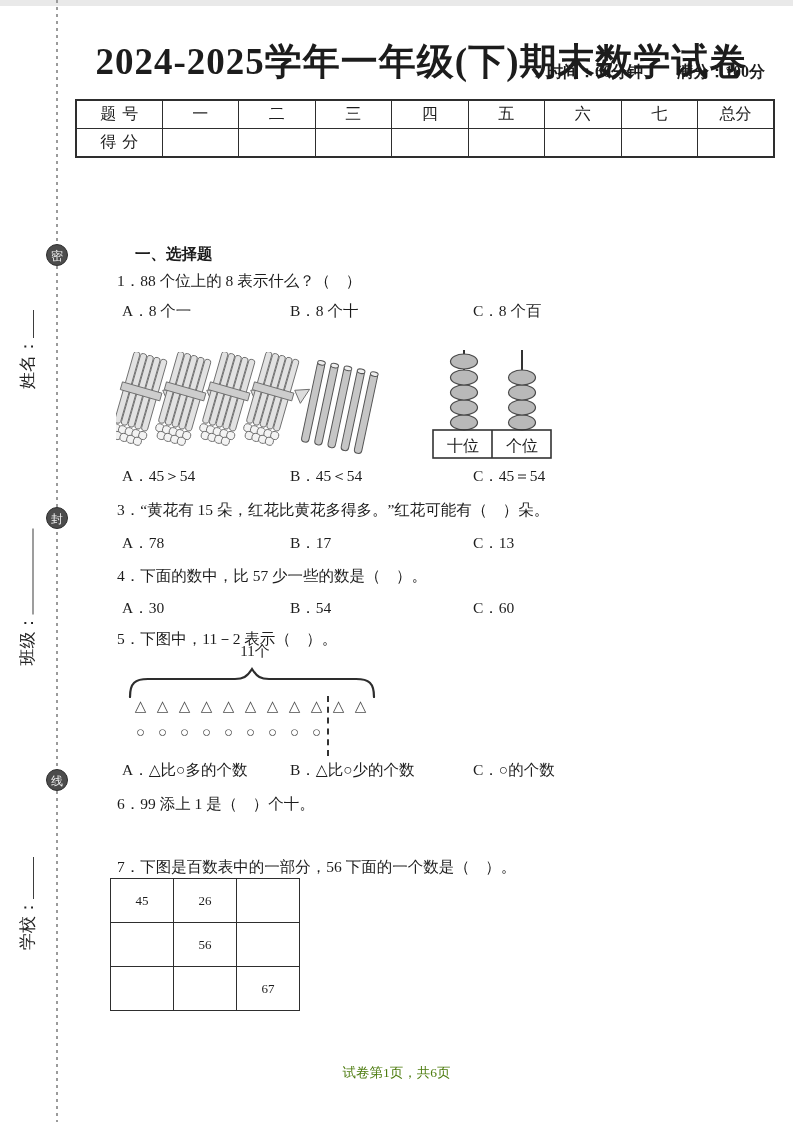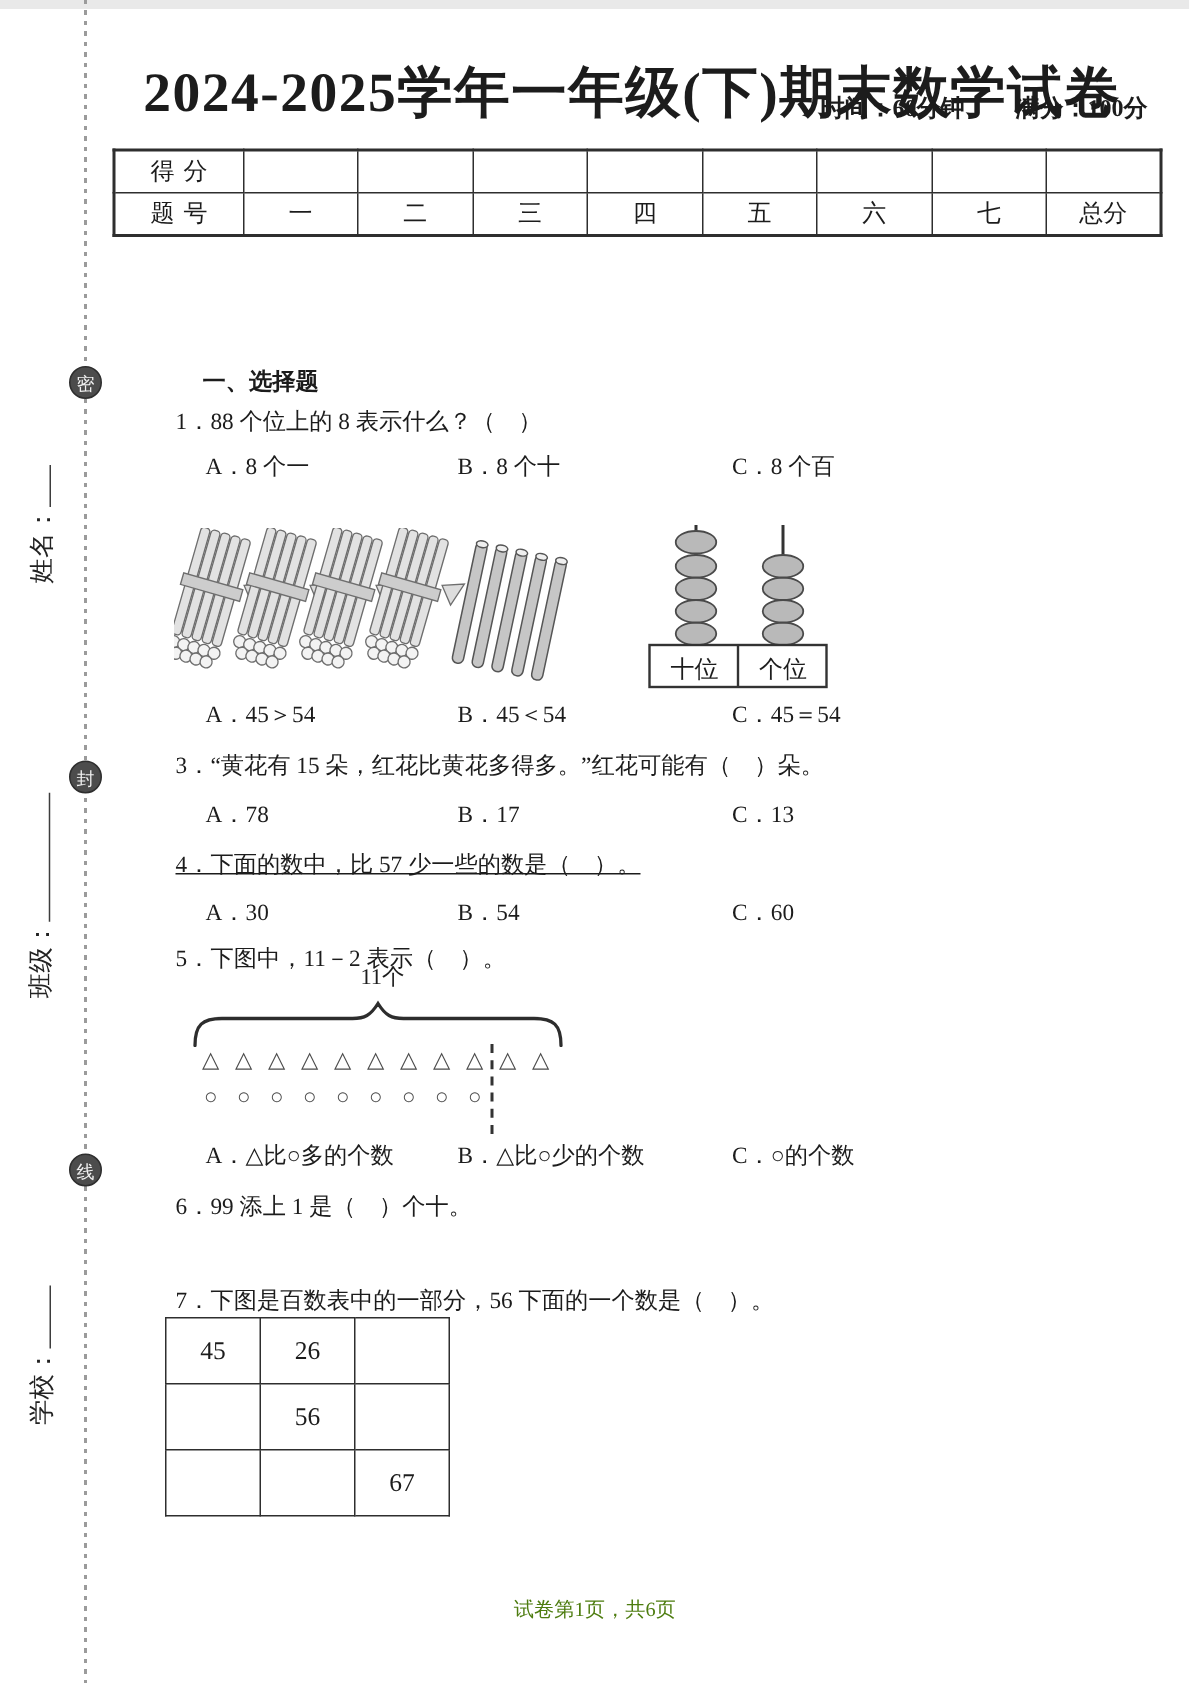--- a/index.html
+++ b/index.html
@@ -28,28 +28,28 @@
   
   .score-table{position:absolute;left:75px;top:99px;width:700px;border-collapse:collapse;
                table-layout:fixed;border:2px solid #2e2e2e;}
   .score-table td{border:1px solid #2e2e2e;height:27px;text-align:center;font-size:16px;padding:0;}
   .score-table td.lab{letter-spacing:6px;text-indent:6px;}
   .score-table col.c0{width:86px;}
 
   
   .section-title{position:absolute;left:135px;top:244px;font-size:15.5px;font-weight:bold;}
   .q-text{position:absolute;left:117px;font-size:15.5px;white-space:nowrap;}
-  .opts{position:absolute;left:117px;width:660px;height:22px;font-size:15.5px;}
+  .opts{position:absolute;left:102px;width:660px;height:22px;font-size:15.5px;}
   .opts .opt{position:absolute;white-space:nowrap;}
   .opt.a{left:20px;} .opt.b{left:188px;} .opt.c{left:371px;}
 
   #q1-text{top:271px;} #q1-opts{top:301px;}
   #q2-text{top:337px;} #q2-opts{top:466px;}
   #q3-text{top:500px;} #q3-opts{top:533px;}
-  #q4-text{top:566px;text-decoration:underline;} #q4-opts{top:598px;}
+  #q4-text{top:566px;} #q4-opts{top:598px;}
   #q5-text{top:629px;} #q5-opts{top:760px;}
   #q6-text{top:794px;} #q6-opts{top:825px;}
   #q7-text{top:857px;}
 
   
   #sticks-svg{position:absolute;left:116px;top:352px;}
   #abacus-svg{position:absolute;left:430px;top:348px;}
   #abacus-svg text{font-size:16px;font-family:"Liberation Serif","DejaVu Serif",serif;fill:#1c1c1c;}
 
   
@@ -57,21 +57,21 @@
   #brace-svg{position:absolute;left:126px;top:666px;}
   .shape-row{position:absolute;display:flex;gap:7px;}
   .shape-row .shape{display:inline-block;width:15px;text-align:center;font-size:15px;color:#4d4d4d;}
   #tri-row{left:133px;top:697px;}
   #cir-row{left:133px;top:724px;}
   .q5-sep{position:absolute;left:327px;top:696px;height:60px;border-left:2px dashed #333;}
 
   
   .grid-table{position:absolute;left:110px;top:878px;border-collapse:collapse;}
   .grid-table td{width:62px;height:43px;border:1.6px solid #2e2e2e;text-align:center;
-                 font-size:17px;padding:0;}
+                 font-size:13px;padding:0;}
 
   .footer{position:absolute;left:0;right:0;top:1064px;text-align:center;font-size:13.5px;color:#4d7c0f;}
 </style>
 </head>
 <body>
 
 <div class="page">
   <div class="top-strip"></div>
 
   <div class="seal-line"></div>
@@ -105,40 +105,40 @@
         <col>
         <col>
         <col>
         <col>
         <col>
         <col>
         <col>
       </colgroup>
     <tbody>
         <tr>
-      <td class="lab">得分</td>
-      <td></td>
-      <td></td>
-      <td></td>
-      <td></td>
-      <td></td>
-      <td></td>
-      <td></td>
-      <td></td>
-    </tr>
-    <tr>
       <td class="lab">题号</td>
       <td>一</td>
       <td>二</td>
       <td>三</td>
       <td>四</td>
       <td>五</td>
       <td>六</td>
       <td>七</td>
       <td>总分</td>
+    </tr>
+    <tr>
+      <td class="lab">得分</td>
+      <td></td>
+      <td></td>
+      <td></td>
+      <td></td>
+      <td></td>
+      <td></td>
+      <td></td>
+      <td></td>
     </tr>
   </tbody>
     </table>
 
   <div class="section-title">一、选择题</div>
 
   <div class="q-text" id="q1-text">1．88 个位上的 8 表示什么？（　）</div>
   <div class="opts" id="q1-opts">
     <span class="opt a">A．8 个一</span>
     <span class="opt b">B．8 个十</span>

